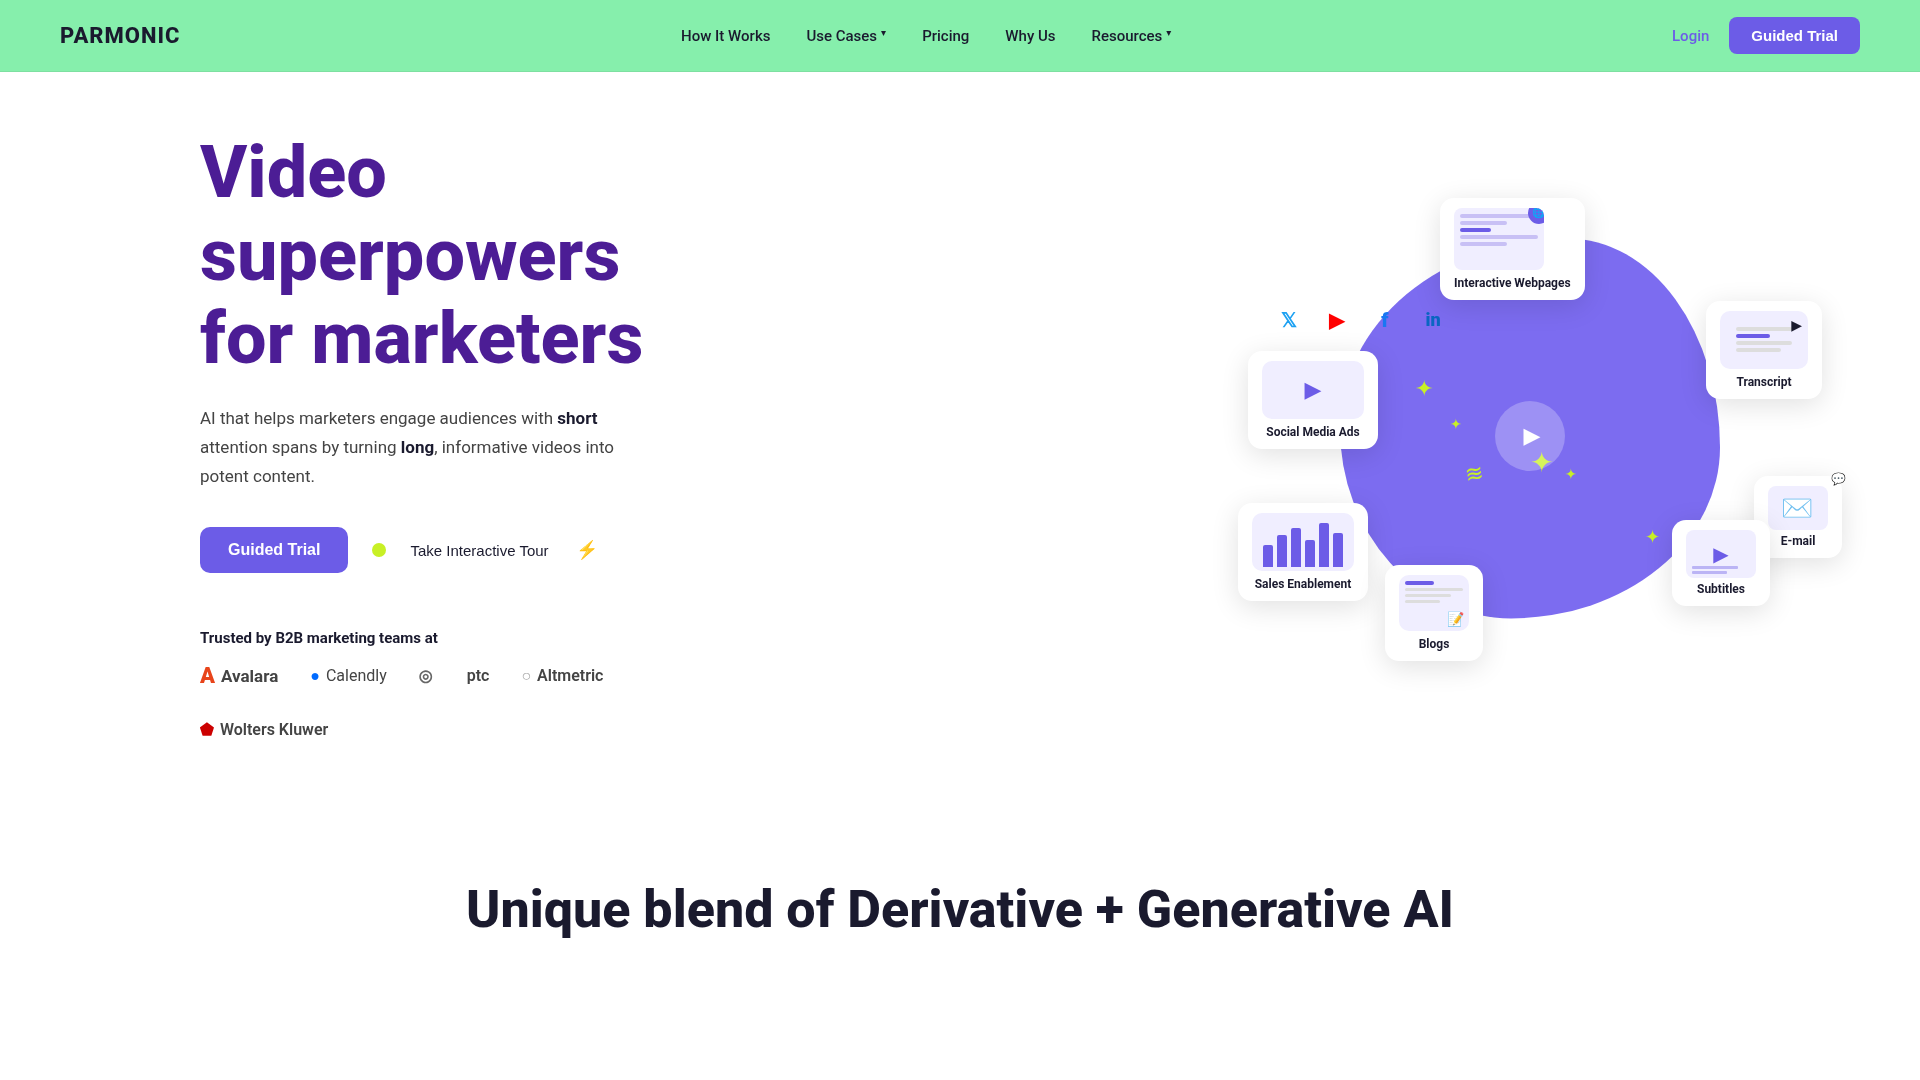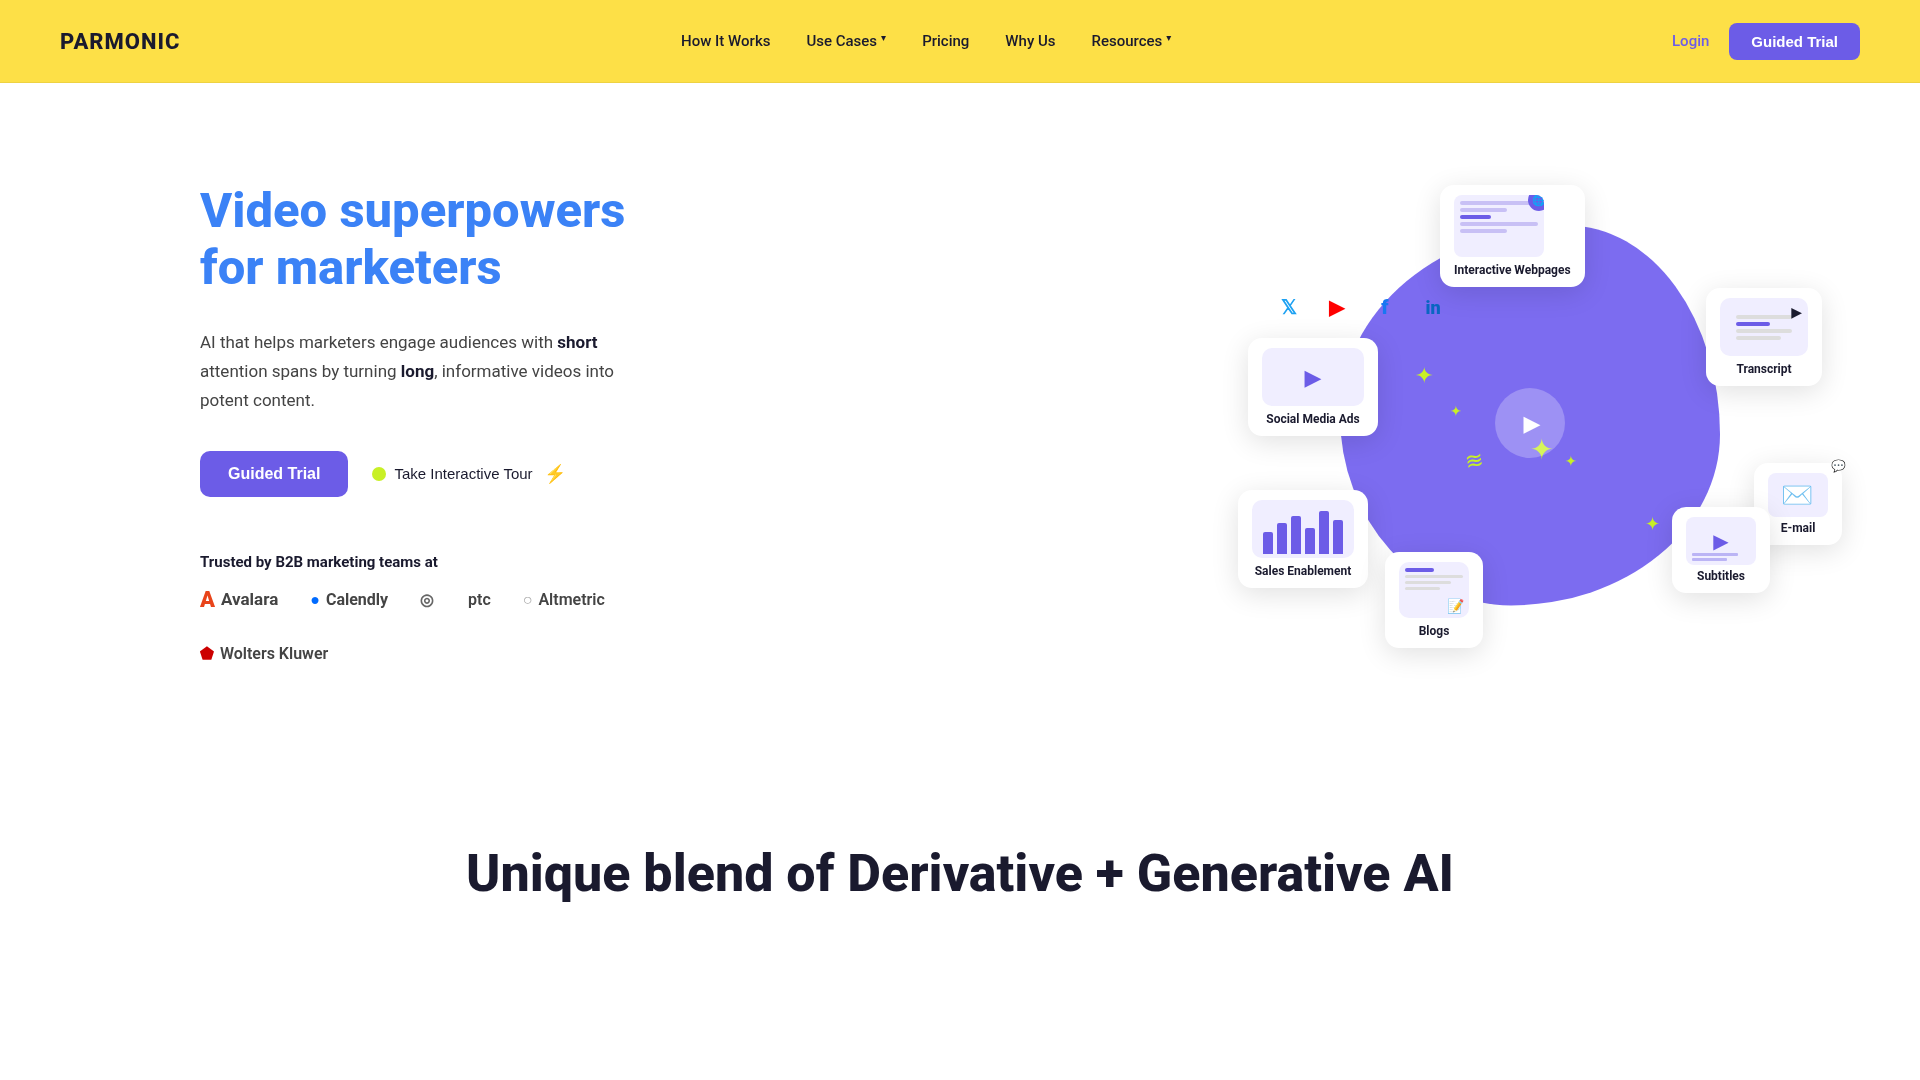--- a/index.html
+++ b/index.html
@@ -1,21 +1,21 @@
 <!DOCTYPE html>
 <html><head>
   <meta charset="utf-8">
   <style>
     * { margin: 0; padding: 0; box-sizing: border-box; }
     body { font-family: -apple-system, BlinkMacSystemFont, 'Segoe UI', Roboto, sans-serif; background: #fff; color: #1a1a2e; overflow-x: hidden; }
 
     
     nav {
       display: flex; align-items: center; justify-content: space-between;
-      padding: 0 60px; height: 83px; background: #fde047;
+      padding: 0 60px; height: 72px; background: #86efac;
       border-bottom: 1px solid rgba(0,0,0,0.06);
       position: sticky; top: 0; z-index: 100;
     }
     .nav-logo { font-size: 22px; font-weight: 800; color: #1a1a2e; letter-spacing: 1px; }
     .nav-links { display: flex; align-items: center; gap: 36px; }
     .nav-links a {
       text-decoration: none; color: #1a1a2e; font-size: 15px; font-weight: 500;
       display: flex; gap: 4px;
     }
     .chevron { font-size: 10px; }
@@ -26,30 +26,30 @@
       padding: 10px 22px; font-size: 15px; font-weight: 600; cursor: pointer;
     }
 
     
     .hero {
       display: flex; align-items: center; justify-content: space-between;
       padding: 60px 80px 60px 200px; min-height: 680px; position: relative;
       overflow: hidden;
     }
     .hero-left { max-width: 480px; }
-    .hero-title { font-size: 49px; font-weight: 800; color: #3b82f6; line-height: 1.15; margin-bottom: 32px; }
+    .hero-title { font-size: 72px; font-weight: 800; color: #4c1d95; line-height: 1.15; margin-bottom: 24px; }
     .hero-desc { font-size: 17px; color: #444; line-height: 1.7; margin-bottom: 36px; max-width: 420px; }
     .hero-desc strong { color: #1a1a2e; font-weight: 700; }
     .hero-buttons { display: flex; align-items: center; gap: 24px; }
     .btn-primary {
       background: #6c5ce7; color: #fff; border: none; border-radius: 10px;
       padding: 14px 28px; font-size: 16px; font-weight: 600; cursor: pointer;
     }
     .btn-tour {
-      display: flex; align-items: center; gap: 8px;
+      display: flex; align-items: center; gap: 24px;
       font-size: 15px; font-weight: 500; color: #1a1a2e; cursor: pointer;
       background: none; border: none;
     }
     .btn-tour-dot { width: 14px; height: 14px; background: #c8f026; border-radius: 50%; display: inline-block; }
     .lightning { font-size: 18px; color: #6c5ce7; margin-left: 4px; }
 
     
     .trusted { margin-top: 56px; }
     .trusted-label { font-size: 15px; font-weight: 700; color: #1a1a2e; margin-bottom: 16px; }
     .trusted-logos { display: flex; align-items: center; gap: 32px; flex-wrap: wrap; }
@@ -223,21 +223,21 @@
 
     <div class="trusted">
       <div class="trusted-label">Trusted by B2B marketing teams at</div>
       <div class="trusted-logos">
         <div class="logo-item">
           <span style="font-size:22px;color:#e8441a;font-weight:900;">A</span>
           <span style="color:#444;font-size:17px;font-weight:700;">Avalara</span>
         </div>
         <div class="logo-item">
           <span style="font-size:16px;color:#006bff;">●</span>
-          <span style="color:#444;font-size:16px;font-weight:700;">Calendly</span>
+          <span style="color:#444;font-size:16px;font-weight:400;">Calendly</span>
         </div>
         <div class="logo-item">
           <span style="font-size:16px;color:#666;">◎</span>
           <span style="color:#444;font-size:16px;font-weight:600;margin-left:28px;">ptc</span>
         </div>
         <div class="logo-item">
           <span style="font-size:16px;color:#aaa;">○</span>
           <span style="color:#444;font-size:16px;font-weight:600;">Altmetric</span>
         </div>
         <div class="logo-item">

